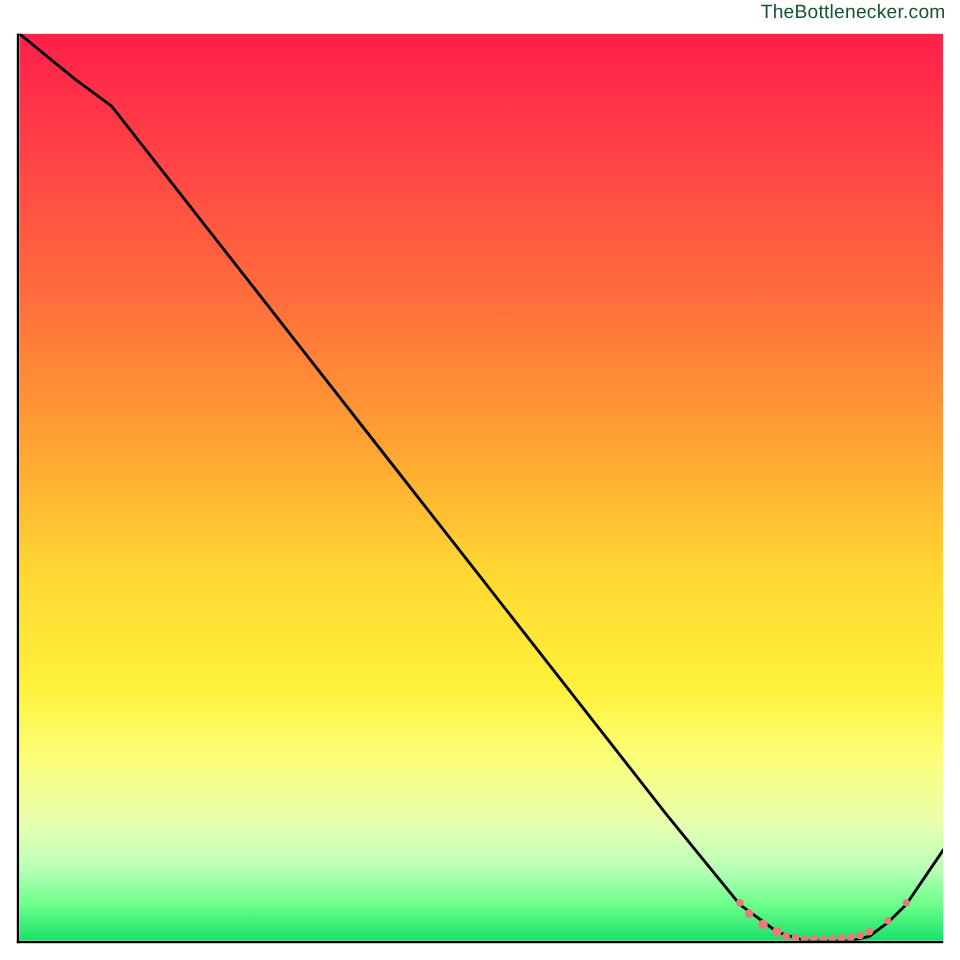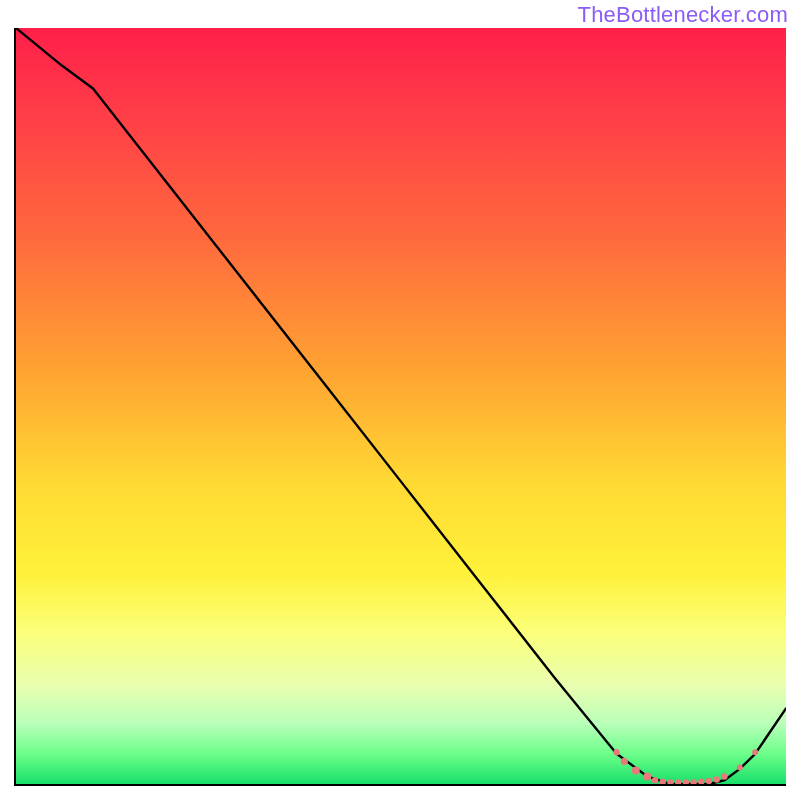--- a/index.html
+++ b/index.html
@@ -8,22 +8,22 @@
     height: 800px;
     background: #ffffff;
     position: relative;
     font-family: Arial, Helvetica, sans-serif;
     overflow: hidden;
   }
   .attribution {
     position: absolute;
     top: 2px;
     right: 12px;
-    font-size: 22px;
-    color: #8b5cf6;
+    font-size: 16px;
+    color: #14532d;
     font-weight: 400;
     letter-spacing: 0.2px;
   }
   .plot-frame {
     position: absolute;
     left: 14px;
     top: 28px;
     width: 772px;
     height: 758px;
     border: 2px solid #000;

